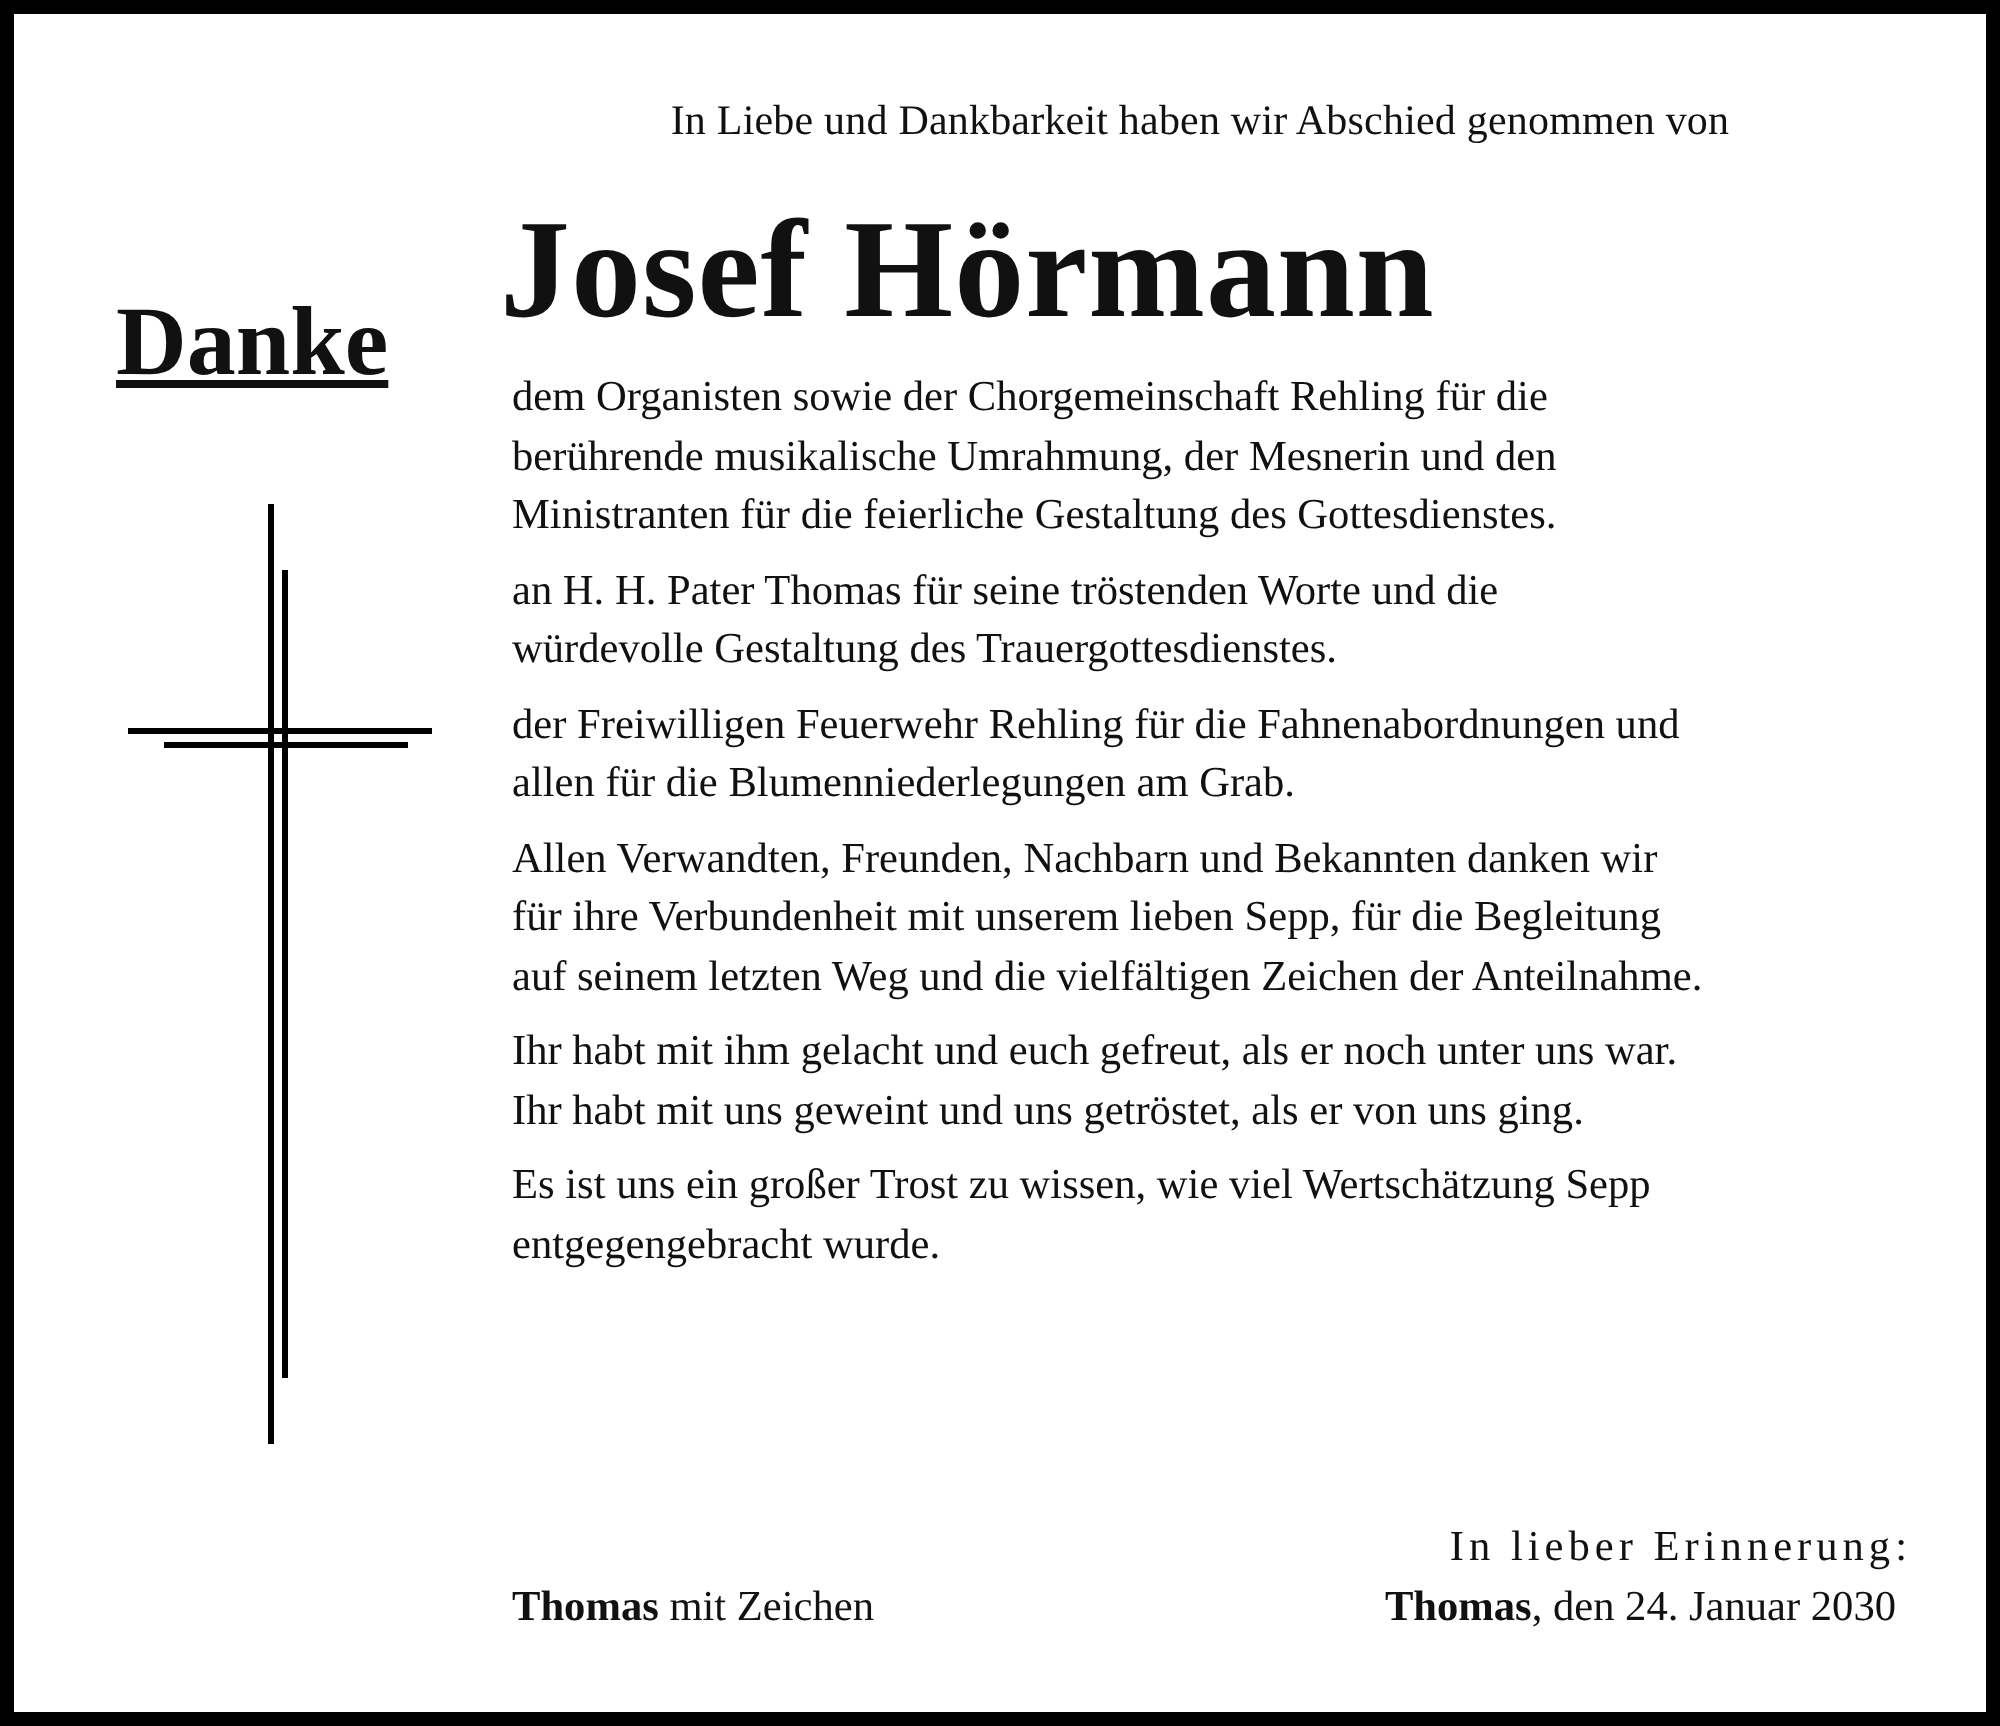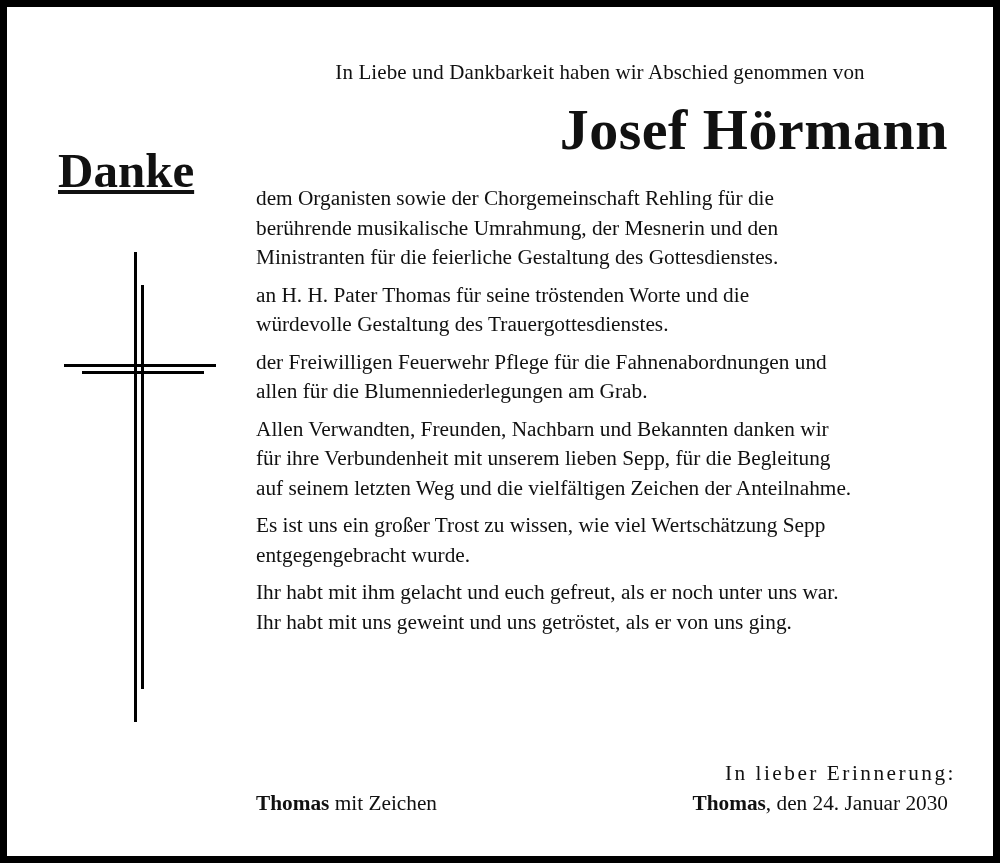--- a/index.html
+++ b/index.html
@@ -3,26 +3,26 @@
 <meta charset="utf-8">
 <style>
   html, body { margin: 0; padding: 0; background: #ffffff; }
   body { width: 1000px; height: 863px; position: relative; overflow: hidden; }
   .frame {
     position: absolute; left: 0; top: 0; width: 1000px; height: 863px;
     box-sizing: border-box; border: 7px solid #000; background: #fff;
   }
   .serif { font-family: "Liberation Serif", "DejaVu Serif", serif; color: #111; }
   .intro {
-    position: absolute; left: 200px; width: 800px; top: 60px;
+    position: absolute; left: 200px; width: 800px; top: 48px;
     text-align: center; font-size: 21px; letter-spacing: 0.1px;
   }
   .name {
     position: absolute; left: 250px; width: 698px; top: 96px;
-    text-align: right; font-size: 58px; font-weight: bold; letter-spacing: 0.5px;
+    text-align: left; font-size: 70px; font-weight: bold; letter-spacing: 0.5px;
   }
   .danke {
     position: absolute; left: 58px; top: 142px;
     font-size: 49px; font-weight: bold; text-decoration: underline;
   }
   .body {
     position: absolute; left: 256px; top: 184px; width: 720px;
     font-size: 21.3px; line-height: 29.5px;
   }
   .body p { margin: 0 0 8px 0; white-space: pre-line; }
@@ -51,29 +51,29 @@
   <div style="left:64px; top:364px; width:152px; height:3px;"></div>
   <div style="left:82px; top:371px; width:122px; height:3px;"></div>
 </div>
 
 <div class="body serif">
   <p>dem Organisten sowie der Chorgemeinschaft Rehling für die
 berührende musikalische Umrahmung, der Mesnerin und den
 Ministranten für die feierliche Gestaltung des Gottesdienstes.</p>
   <p>an H. H. Pater Thomas für seine tröstenden Worte und die
 würdevolle Gestaltung des Trauergottesdienstes.</p>
-  <p>der Freiwilligen Feuerwehr Pflege für die Fahnenabordnungen und
+  <p>der Freiwilligen Feuerwehr Rehling für die Fahnenabordnungen und
 allen für die Blumenniederlegungen am Grab.</p>
   <p>Allen Verwandten, Freunden, Nachbarn und Bekannten danken wir
 für ihre Verbundenheit mit unserem lieben Sepp, für die Begleitung
 auf seinem letzten Weg und die vielfältigen Zeichen der Anteilnahme.</p>
+  <p>Ihr habt mit ihm gelacht und euch gefreut, als er noch unter uns war.
+Ihr habt mit uns geweint und uns getröstet, als er von uns ging.</p>
   <p>Es ist uns ein großer Trost zu wissen, wie viel Wertschätzung Sepp
 entgegengebracht wurde.</p>
-  <p>Ihr habt mit ihm gelacht und euch gefreut, als er noch unter uns war.
-Ihr habt mit uns geweint und uns getröstet, als er von uns ging.</p>
 </div>
 
 <div class="closing serif">
   <div class="greet">In lieber Erinnerung:</div>
   <div class="signrow">
     <span><span class="bold">Thomas</span><span> mit Zeichen</span></span>
     <span><span class="bold">Thomas</span><span>, den 24. Januar 2030</span></span>
   </div>
 </div>
 

